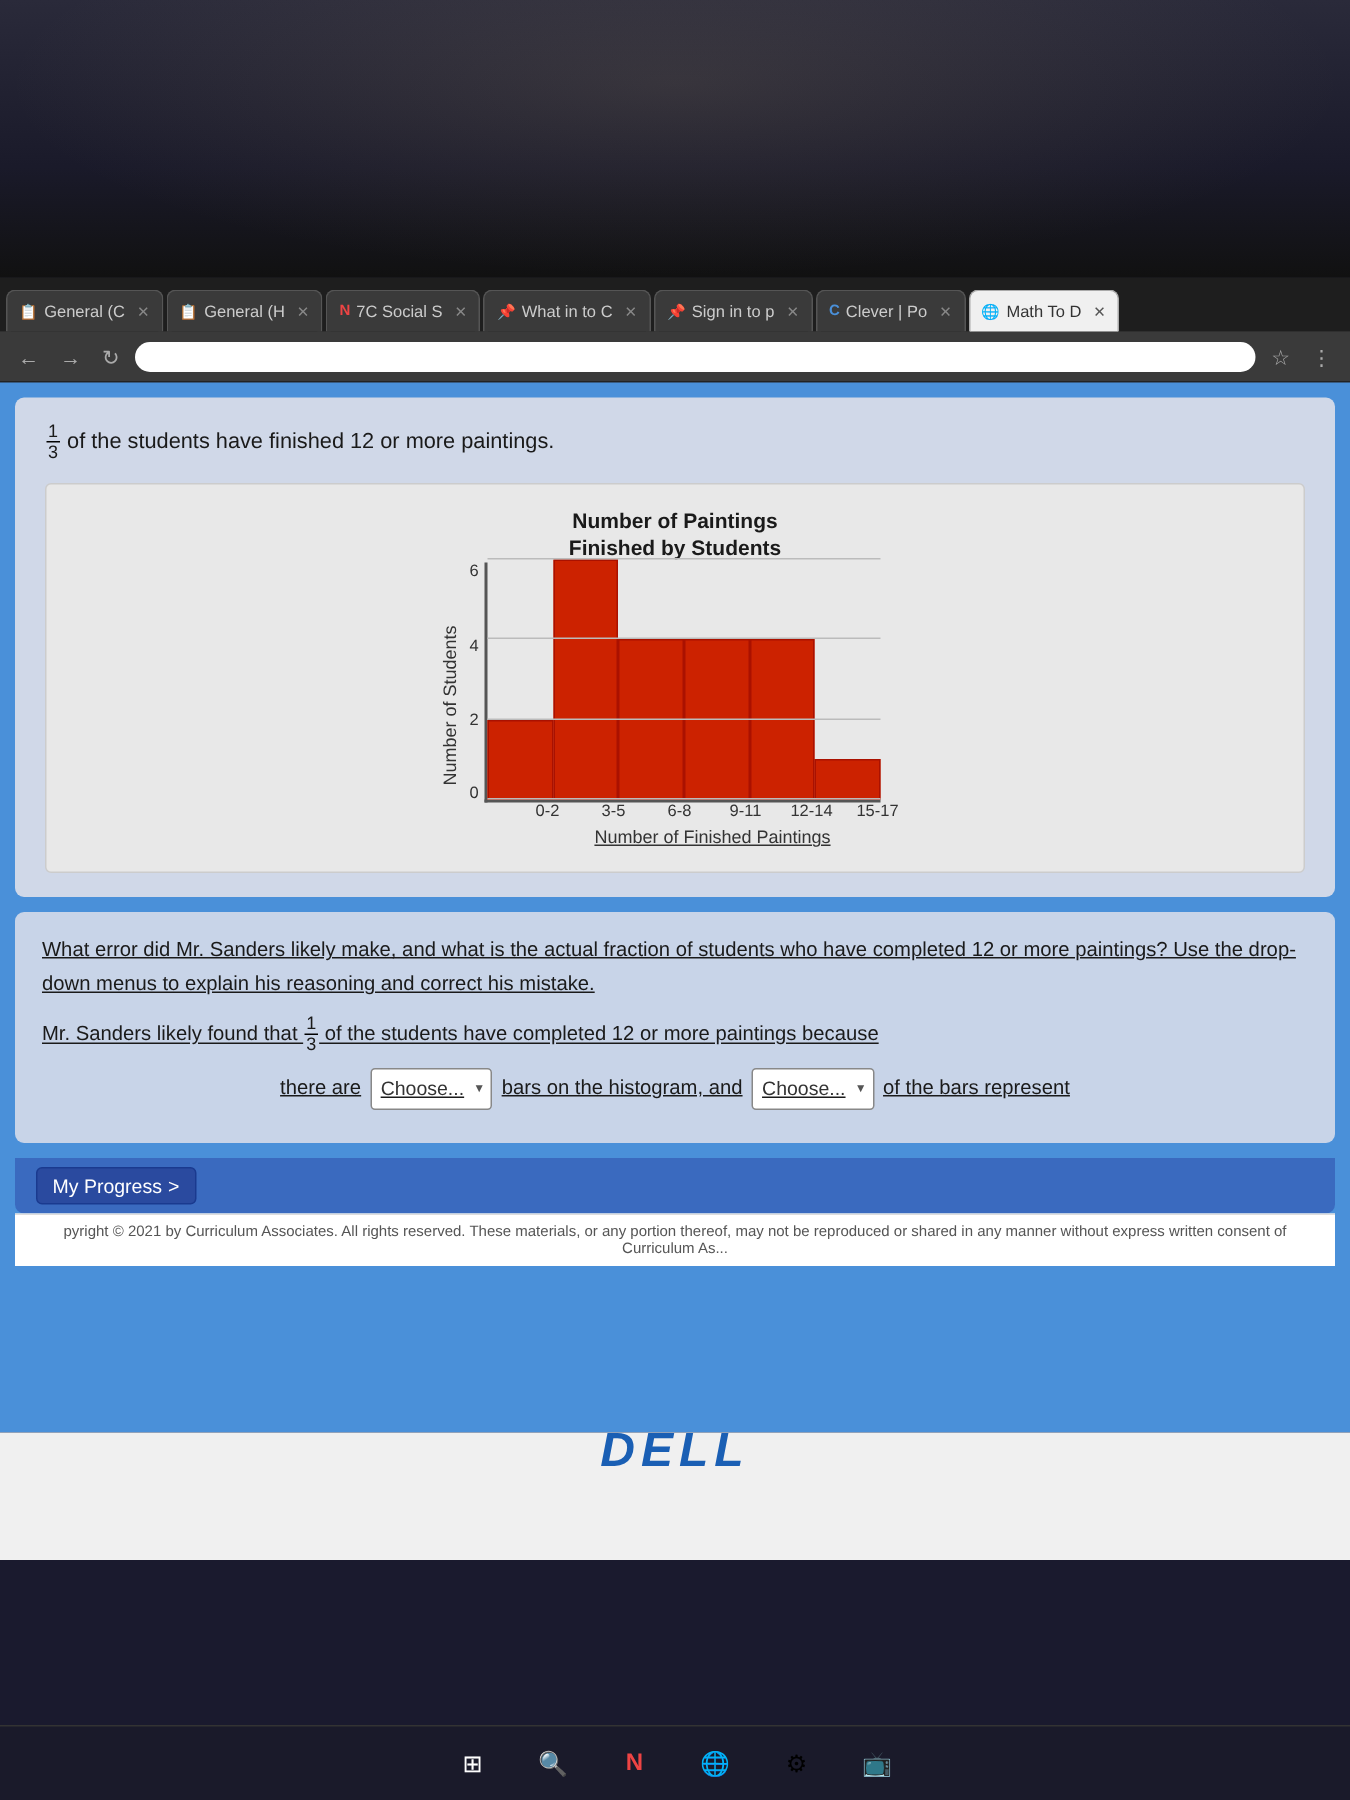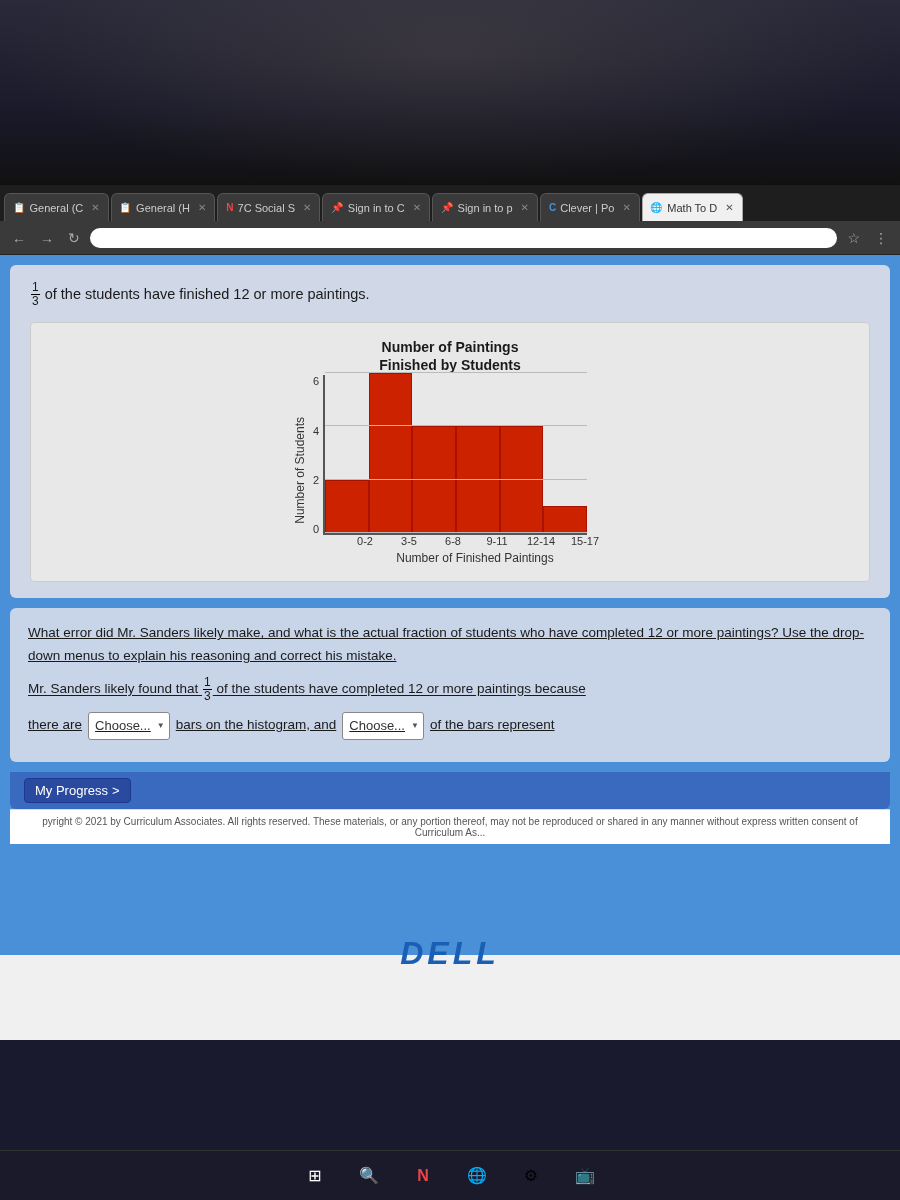--- a/index.html
+++ b/index.html
@@ -169,20 +169,21 @@
       font-size: 11px;
       color: #333;
       width: 44px;
       text-align: center;
     }
     .x-axis-title {
       font-size: 12px;
       color: #333;
       text-align: center;
       margin-top: 4px;
+      text-decoration: underline;
     }
     .y-ticks {
       display: flex;
       flex-direction: column;
       justify-content: space-between;
       height: 160px;
       padding-right: 4px;
       align-items: flex-end;
     }
     .y-tick {
@@ -284,21 +285,21 @@
       width: 40px;
       height: 40px;
       border-radius: 6px;
       cursor: pointer;
       font-size: 18px;
     }
 
     
     .dell-logo {
       position: absolute;
-      bottom: 68px;
+      bottom: 55px;
       left: 50%;
       transform: translateX(-50%);
       font-size: 28px;
       font-weight: bold;
       color: #1a5fb4;
       letter-spacing: 3px;
       font-style: italic;
     }
     .dell-logo-area {
       background: #f0f0f0;
@@ -349,21 +350,21 @@
       <span>General (H</span>
       <span class="tab-close">✕</span>
     </div>
     <div class="tab">
       <span style="font-size:10px;font-weight:bold;color:#e44;">N</span>
       <span>7C Social S</span>
       <span class="tab-close">✕</span>
     </div>
     <div class="tab">
       <span style="font-size:10px;">📌</span>
-      <span>Sign in to C</span>
+      <span>What in to C</span>
       <span class="tab-close">✕</span>
     </div>
     <div class="tab">
       <span style="font-size:10px;">📌</span>
       <span>Sign in to p</span>
       <span class="tab-close">✕</span>
     </div>
     <div class="tab">
       <span style="font-size:10px;color:#4a90d9;font-weight:bold;">C</span>
       <span>Clever | Po</span>
@@ -450,21 +451,21 @@
 
   <div class="answer-card">
     <div class="answer-text">
       <p>What error did Mr. Sanders likely make, and what is the actual fraction of students who have completed 12 or more paintings? Use the drop-down menus to explain his reasoning and correct his mistake.</p>
       <p>
         <span>Mr. Sanders likely found that </span><span class="fraction">
             <span class="num">1</span>
             <span class="den">3</span>
           </span><span> of the students have completed 12 or more paintings because</span>
       </p>
-      <p style="display:flex; align-items:center; gap:6px; flex-wrap:wrap;">
+      <p style="display:flex; align-items:center; gap:6px; flex-wrap:wrap;justify-content:center;">
         <span>there are</span>
         <span class="dropdown-inline">Choose...</span>
         <span>bars on the histogram, and</span>
         <span class="dropdown-inline">Choose...</span>
         <span>of the bars represent</span>
       </p>
     </div>
   </div>
 
   <div class="progress-bar-row">

